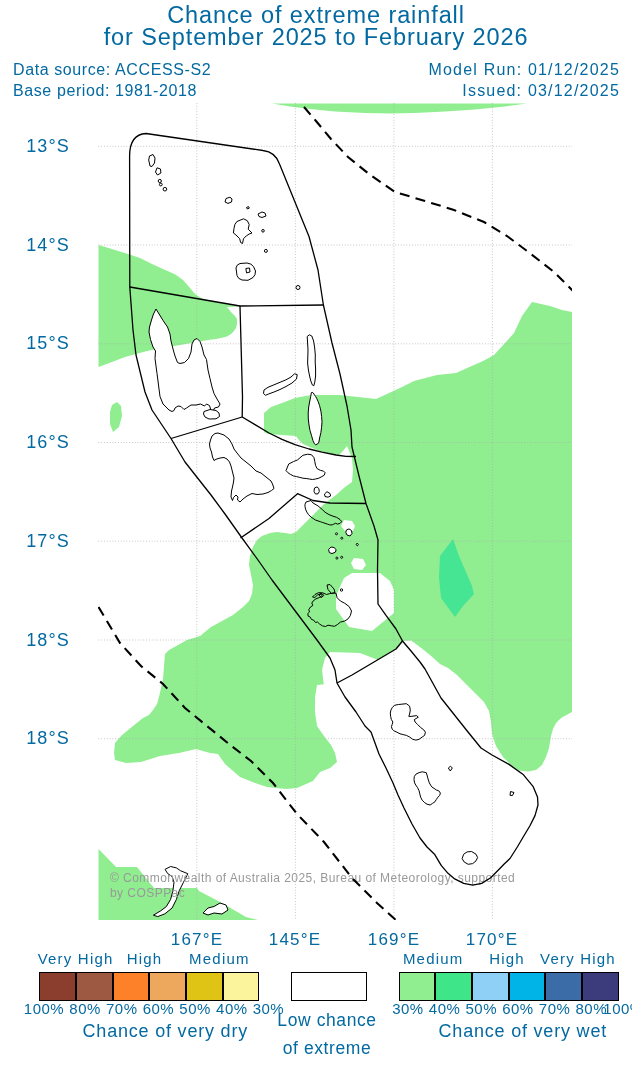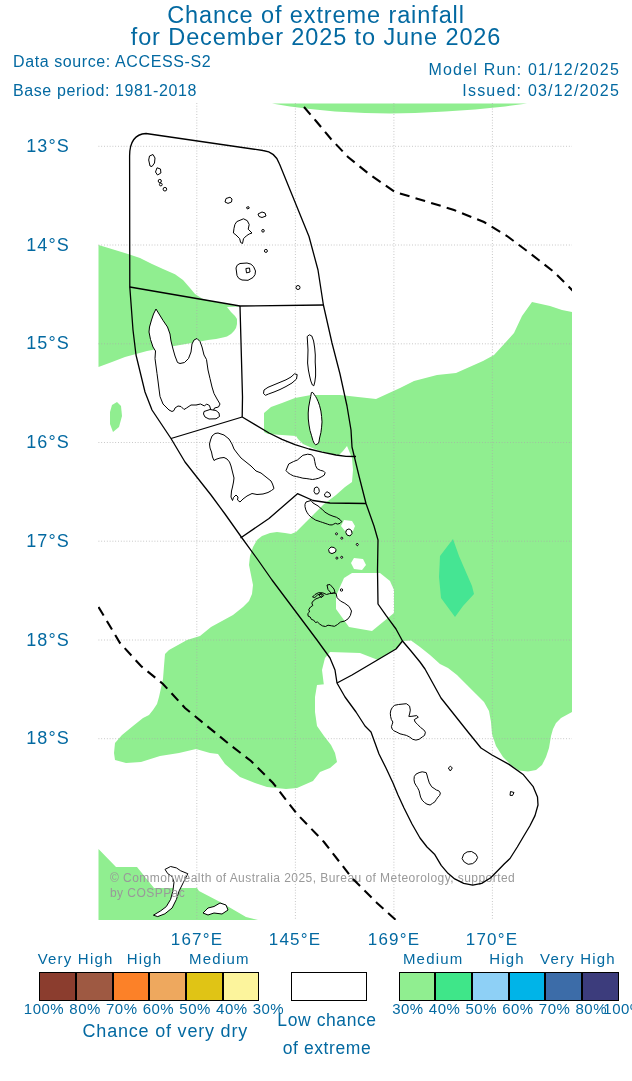--- a/index.html
+++ b/index.html
@@ -6,22 +6,22 @@
 .hdr{position:absolute;font-size:16px;letter-spacing:0.6px}
 .lat{position:absolute;left:0;width:96px;text-align:center;font-size:18px;letter-spacing:1.1px}
 .lon{position:absolute;top:930px;width:80px;text-align:center;font-size:17px;letter-spacing:1.2px}
 .gl{position:absolute;top:950px;text-align:center;font-size:15px;letter-spacing:1.2px}
 .cb{position:absolute;top:971.5px;width:36.7px;height:29px;border:1px solid #000;box-sizing:border-box}
 .pct{position:absolute;top:999.5px;width:50px;text-align:right;font-size:15px;letter-spacing:0.5px}
 .cap{position:absolute;top:1021px;text-align:right;font-size:18px;letter-spacing:0.8px}
 </style></head><body>
 <div id="pg">
 <div class="ttl" style="top:1.5px">Chance of extreme rainfall</div>
-<div class="ttl" style="top:23.5px">for December 2025 to June 2026</div>
-<div class="hdr" style="left:13px;top:53px">Data source: ACCESS-S2</div>
+<div class="ttl" style="top:23.5px">for September 2025 to February 2026</div>
+<div class="hdr" style="left:13px;top:61px">Data source: ACCESS-S2</div>
 <div class="hdr" style="left:13px;top:81.5px">Base period: 1981-2018</div>
 <div class="hdr" style="right:12px;top:61px;letter-spacing:1.2px">Model Run: 01/12/2025</div>
 <div class="hdr" style="right:12px;top:81.5px;letter-spacing:1.2px">Issued: 03/12/2025</div>
 <svg style="position:absolute;left:98px;top:103px" width="474" height="817" viewBox="98 103 474 817">
       <polygon points="272,103.5 527,103.5 505,106.5 475,109.5 445,111.5 415,113 390,113.5 365,113 335,111.5 310,109 290,106.5" fill="#90ee90"></polygon>
       <polygon points="98.5,245 115,250 128,254 140,258 152,264 163,269 175,274.3 183,280 190,288 195,294 202,298.5 212,301.5 228,304.5 240,306.5 227,307 231,312 235,316 237,319 237,324 236,328 234,331 231,334 227,336.5 223,337.5 216,339 208,340 200,341.6 180,345 160,348.5 147,351 125,357 112,362 98.5,367" fill="#90ee90"></polygon>
       <polygon points="112,405 117,402 121,406 122,416 119,427 113,432 110,424 110,412" fill="#90ee90"></polygon>
       <polygon points="264,413 271,407 282,403 295,398 311,395 340,395 376,399 400,388 414,381 437,375 456,373 483,361 494,355 505,343 514,333 522,316 532,302 550,306 562,310 572,312 572,712 561,718 556,723 553,729 551,736 549,748 546,757 542,765 536,770 528,771.5 519,770.5 511,765 503,757 496,746 492,734 491,722 489,711 484,702 476,694 467,685 457,675 448,668 440,664 430,655 420,647 411,640.5 403,641 396,649 374,662 352,675 337,683 327,684 317,685 315,697 315,712 317,726 324,736 331,745 335,753 337,762 330,768 320,772 313,781 297,788 286,789 267,787 255,783 240,777 225,764 218,754 210,753 196,749 179,753 160,756 141,762 126,763 115,760 114,753 115,743 122,735 133,726 143,718 149,715 153,710 157,704 159,697 161,688 163,679 164,666 165,654 169,650 187,640 200,636 211,627 222,621 233,615 243,607 249,601 252,594 253,585 251,575 249,565 250,556 253,547 257,540 262,536 270,533 277,532 285,533 291,534 296,532 306,522 315,513 324,504 336,495 345,487 352,482 353,470 352,458 347,446 343,451 339,455 331,454 320,451 311,447.5 303,444 298,439 296,436 282,435 268,434 264,432" fill="#90ee90"></polygon>
       <polygon points="98.5,849 116,867 137,867 154,888 197,888 199,891 222,903 246,917 262,921 98.5,921" fill="#90ee90"></polygon>
       <polygon points="352,573 380,573 390,581 394,590 394,613 372,631 349,627 336,609 336,596 344,578" fill="#fff"></polygon>
@@ -143,13 +143,14 @@
     <div class="pct" style="left:197.6px">40%</div>
     <div class="pct" style="left:234.2px">30%</div>
     <div class="pct" style="left:373.7px">30%</div>
     <div class="pct" style="left:410.4px">40%</div>
     <div class="pct" style="left:447.0px">50%</div>
     <div class="pct" style="left:483.7px">60%</div>
     <div class="pct" style="left:520.4px">70%</div>
     <div class="pct" style="left:557.0px">80%</div>
     <div class="pct" style="left:593.7px">100%</div>
 <div class="cap" style="left:48px;width:200px">Chance of very dry</div>
+<div class="cap" style="left:407px;width:200px">Chance of very wet</div>
 <div style="position:absolute;left:267px;top:1006px;width:120px;text-align:center;font-size:17.5px;letter-spacing:0.6px;line-height:28px">Low chance<br>of extreme</div>
 </div>
 </body></html>

